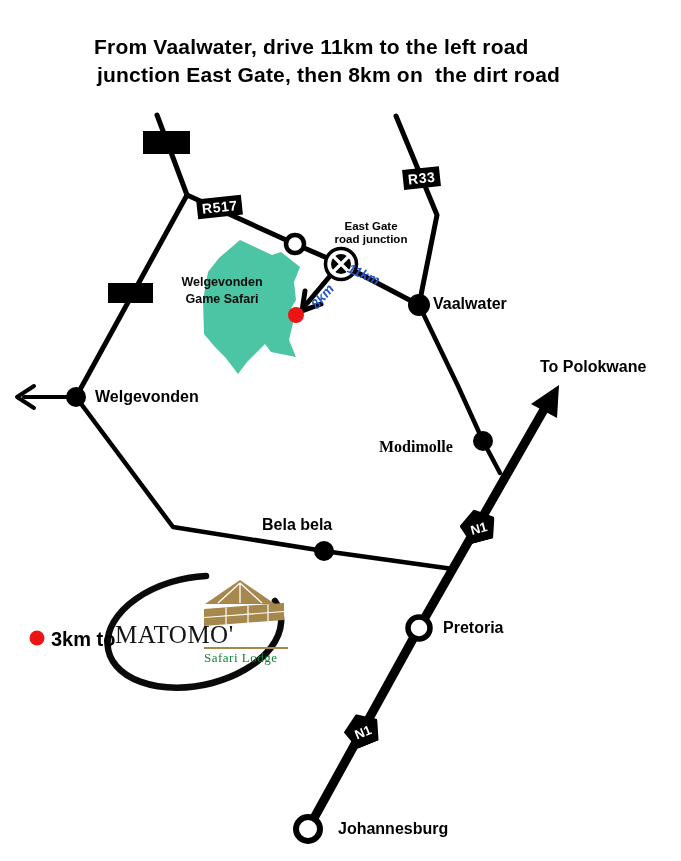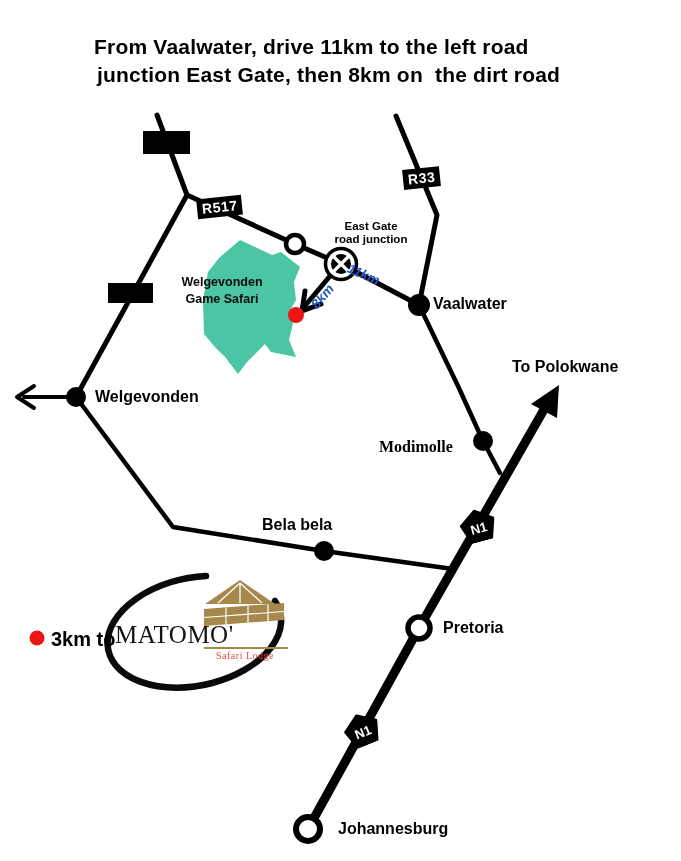--- a/index.html
+++ b/index.html
@@ -17,22 +17,22 @@
   .reserve-label{position:absolute;left:176px;top:274px;width:92px;text-align:center;
                  font:700 12.5px/17px "Liberation Sans",sans-serif;color:#0b0b0b;}
   .dist-label{position:absolute;color:#2355C8;font:700 italic 13.5px "Liberation Sans",sans-serif;
               white-space:nowrap;}
   .n1-shield{position:absolute;width:36px;height:33px;background:#000;
              clip-path:polygon(50% 0%,100% 38%,81% 100%,19% 100%,0% 38%);
              display:flex;align-items:center;justify-content:center;}
   .n1-shield span{color:#fff;font:700 13px "Liberation Sans",sans-serif;padding-top:5px;}
   .matomo-name{position:absolute;left:115px;top:621px;font-family:"Liberation Serif",serif;
                font-size:25px;color:#141414;letter-spacing:0.5px;white-space:nowrap;}
-  .safari-lodge{position:absolute;left:204px;top:650px;width:82px;text-align:center;
-                font-family:"Liberation Serif",serif;font-size:10px;color:#ef4444;
+  .safari-lodge{position:absolute;left:204px;top:650px;width:82px;text-align:left;
+                font-family:"Liberation Serif",serif;font-size:13px;color:#15803d;
                 letter-spacing:0.5px;white-space:nowrap;}
   .gold-rule{position:absolute;left:204px;top:647px;width:84px;height:2px;background:#A6884D;}
 </style>
 </head>
 <body>
 
 <div id="stage">
 
   <svg id="map-svg" width="681" height="861" viewBox="0 0 681 861">
 
@@ -108,21 +108,21 @@
 
   <div class="reserve-label">
     <div>Welgevonden</div>
     <div>Game Safari</div>
   </div>
 
   <div class="place-label" style="left:433px;top:295px;">Vaalwater</div>
   <div class="place-label" style="left:95px;top:388px;">Welgevonden</div>
   <div class="place-label" style="left:379px;top:438px;font-family:Liberation Serif, serif;">Modimolle</div>
   <div class="place-label" style="left:262px;top:516px;">Bela bela</div>
-  <div class="place-label" style="left:512px;top:358px;">To Polokwane</div>
+  <div class="place-label" style="left:540px;top:358px;">To Polokwane</div>
   <div class="place-label" style="left:443px;top:619px;">Pretoria</div>
   <div class="place-label" style="left:338px;top:820px;">Johannesburg</div>
 
   <div class="gold-rule"></div>
   <div class="matomo-name">MATOMO'</div>
   <div class="safari-lodge">Safari Lodge</div>
 
 </div>
 
 </body></html>

